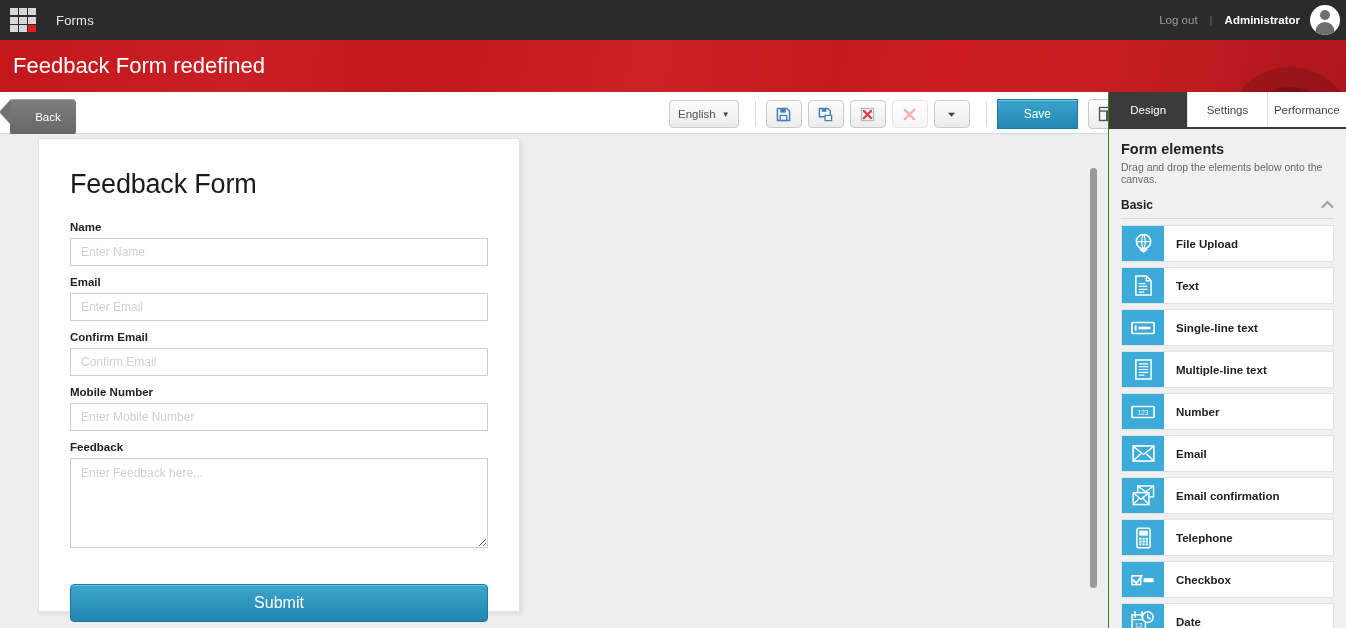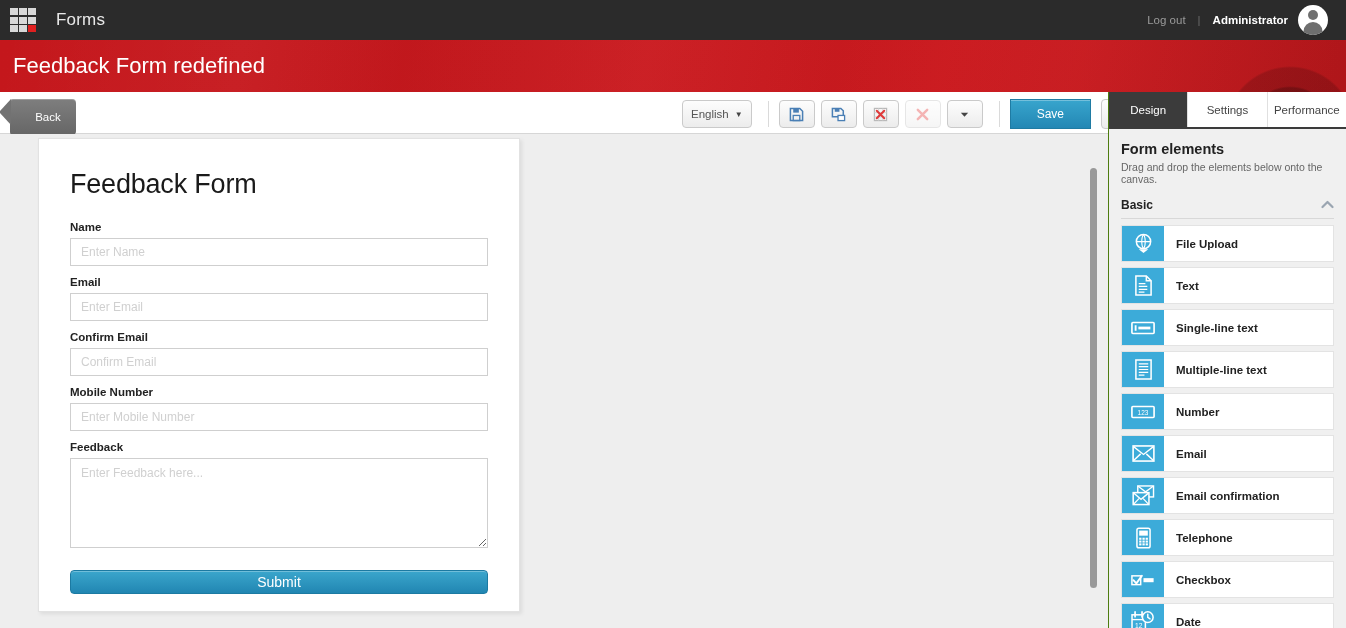--- a/index.html
+++ b/index.html
@@ -17,24 +17,24 @@
     display: flex; align-items: center;
   }
   .logo-grid {
     width: 26px; height: 24px; margin-left: 10px;
     display: grid; grid-template-columns: repeat(3, 1fr); grid-template-rows: repeat(3, 1fr);
     gap: 1.5px;
   }
   .logo-grid i { background: #d8d8d8; display: block; }
   .logo-grid i.accent { background: #e02020; }
   .app-name {
-    color: #e8e8e8; font-size: 17px; margin-left: 20px; letter-spacing: .2px;
+    color: #e8e8e8; font-size: 13px; margin-left: 20px; letter-spacing: .2px;
   }
   .topbar-right {
-    margin-left: auto; display: flex; align-items: center; height: 40px; padding-right: 16px;
+    margin-left: auto; display: flex; align-items: center; height: 40px; padding-right: 4px;
   }
   .logout-link { color: #9a9a9a; font-size: 11.5px; }
   .top-sep { color: #6a6a6a; font-size: 11.5px; margin: 0 12px; }
   .admin-name { color: #ffffff; font-size: 11.5px; font-weight: bold; }
   .avatar {
     width: 30px; height: 30px; border-radius: 50%;
     background: #ffffff; margin-left: 10px; margin-right: 2px;
     position: relative; overflow: hidden; flex: none;
   }
   .avatar::before {
@@ -87,21 +87,21 @@
     box-shadow: inset 0 1px 0 rgba(255,255,255,0.25);
   }
   .back-btn::before {
     content: ""; position: absolute; left: -11px; top: 0;
     width: 0; height: 0;
     border-top: 13.5px solid transparent;
     border-bottom: 13.5px solid transparent;
     border-right: 12px solid #727272;
   }
   .tb-group {
-    position: absolute; top: 99px; display: flex; align-items: center; margin-left: 13px;
+    position: absolute; top: 99px; display: flex; align-items: center;
   }
   .tb-btn {
     height: 28px; min-width: 36px;
     background: linear-gradient(#fdfdfd, #ececec);
     border: 1px solid #cacaca; border-radius: 4px;
     display: flex; align-items: center; justify-content: center;
     font-size: 11.5px; color: #555555; cursor: pointer;
     margin-right: 6px; padding: 0 8px;
   }
   .tb-btn.lang { min-width: 64px; justify-content: space-between; padding: 0 8px; }
@@ -143,28 +143,28 @@
   .field-input {
     width: 100%; height: 28px; border: 1px solid #cfcfcf; background: #ffffff;
     font-size: 12px; color: #333; padding: 0 10px;
     font-family: "Liberation Sans", sans-serif;
     margin-bottom: 10px;
   }
   .field-input::placeholder { color: #d0d0d0; }
   .field-textarea {
     width: 100%; height: 90px; border: 1px solid #cfcfcf; background: #ffffff;
     font-size: 12px; color: #1d4ed8; padding: 7px 10px; resize: vertical;
-    font-family: "Liberation Sans", sans-serif; margin-bottom: 0;
+    font-family: "Liberation Sans", sans-serif; margin-bottom: 14px;
   }
   .field-textarea::placeholder { color: #d0d0d0; }
   .submit-btn {
-    width: 100%; height: 24px; margin-top: 18px;
+    width: 100%; height: 38px; margin-top: 18px;
     background: linear-gradient(#3ba6cc, #2186b2);
     border: 1px solid #1c7aa2; border-radius: 4px;
-    color: #ffffff; font-size: 14px; cursor: pointer;
+    color: #ffffff; font-size: 16px; cursor: pointer;
     font-family: "Liberation Sans", sans-serif;
     box-shadow: inset 0 1px 0 rgba(255,255,255,0.28);
   }
   .canvas-scroll {
     position: absolute; right: 11px; top: 34px; width: 7px; height: 420px;
     background: #999999; border-radius: 4px; cursor: pointer;
   }
   .canvas-track {
     position: absolute; right: 11px; top: 0; width: 7px; height: 494px;
     background: transparent;

